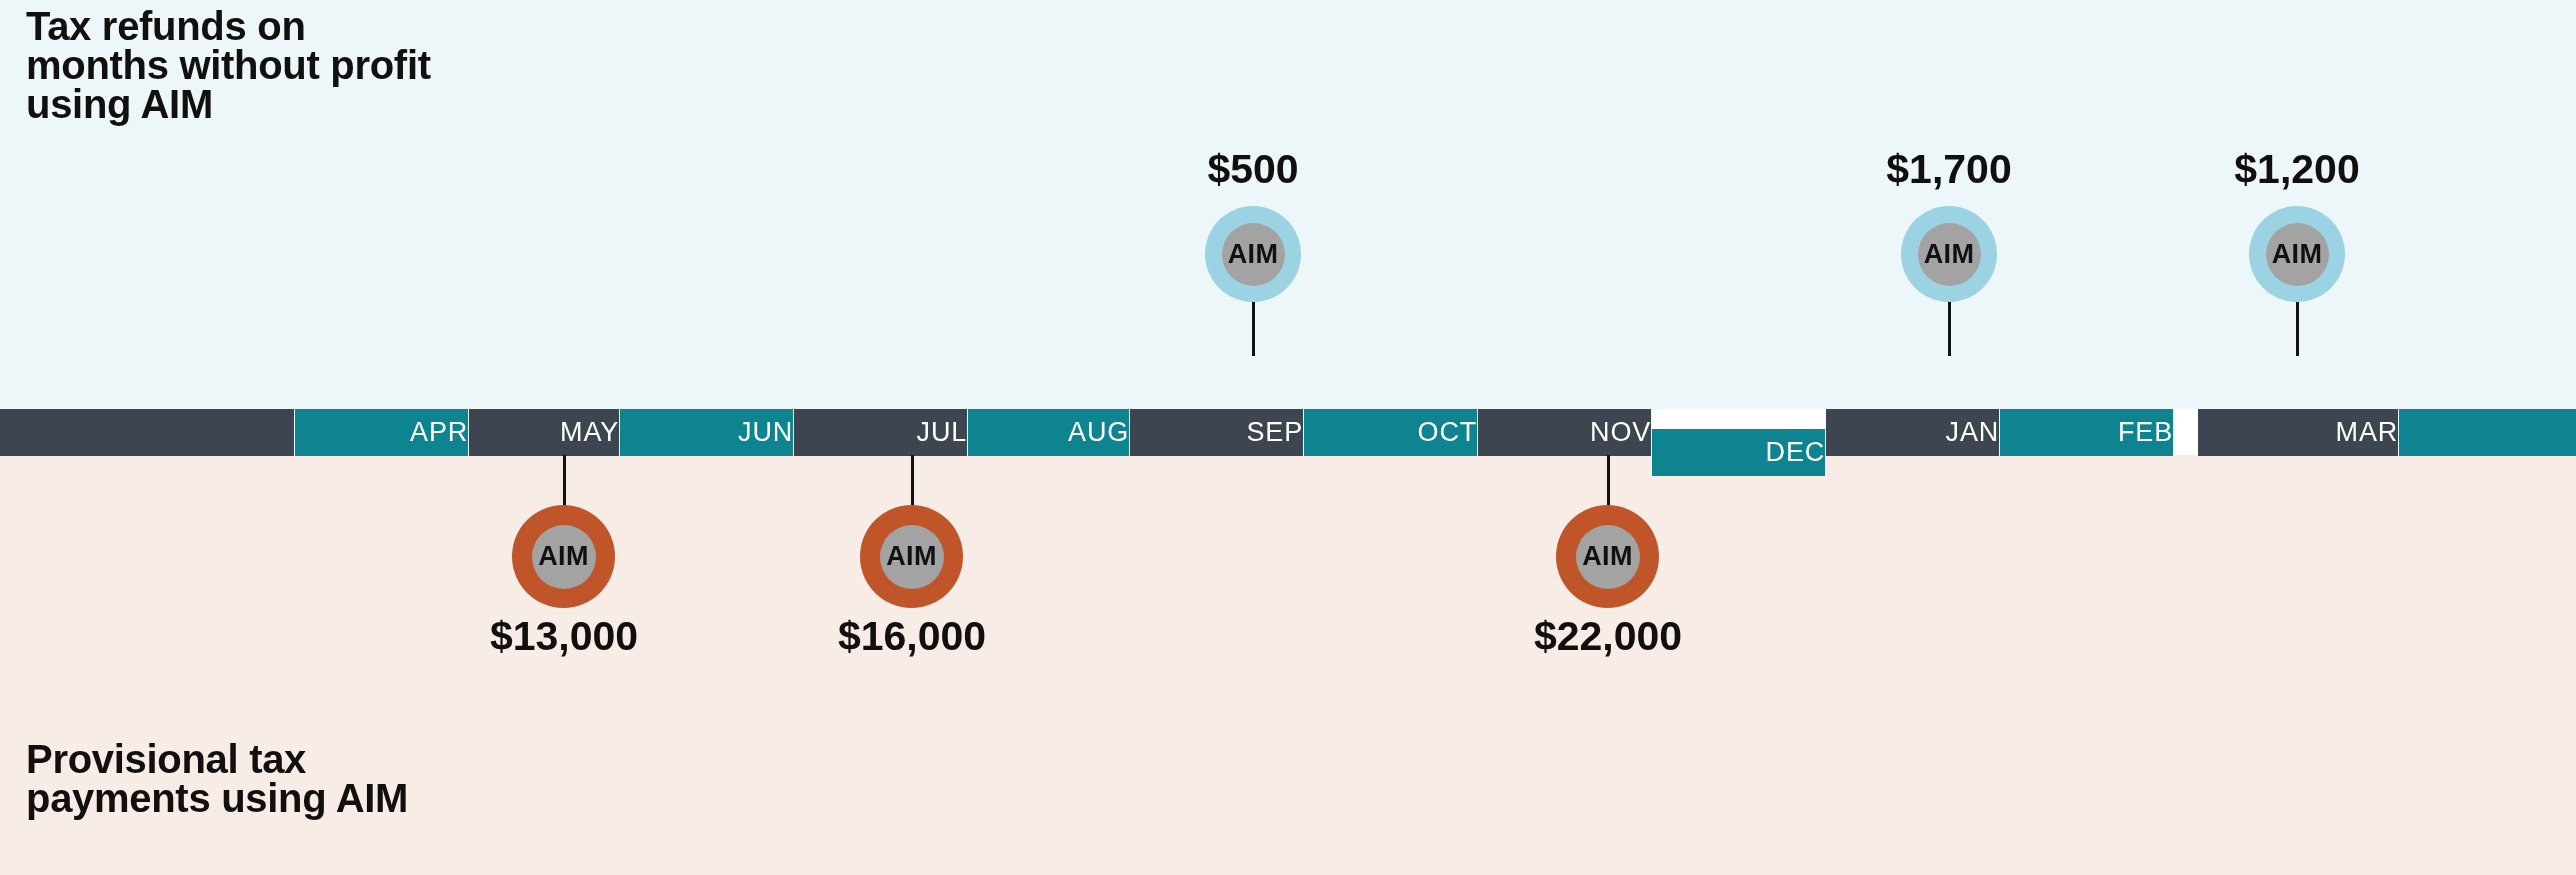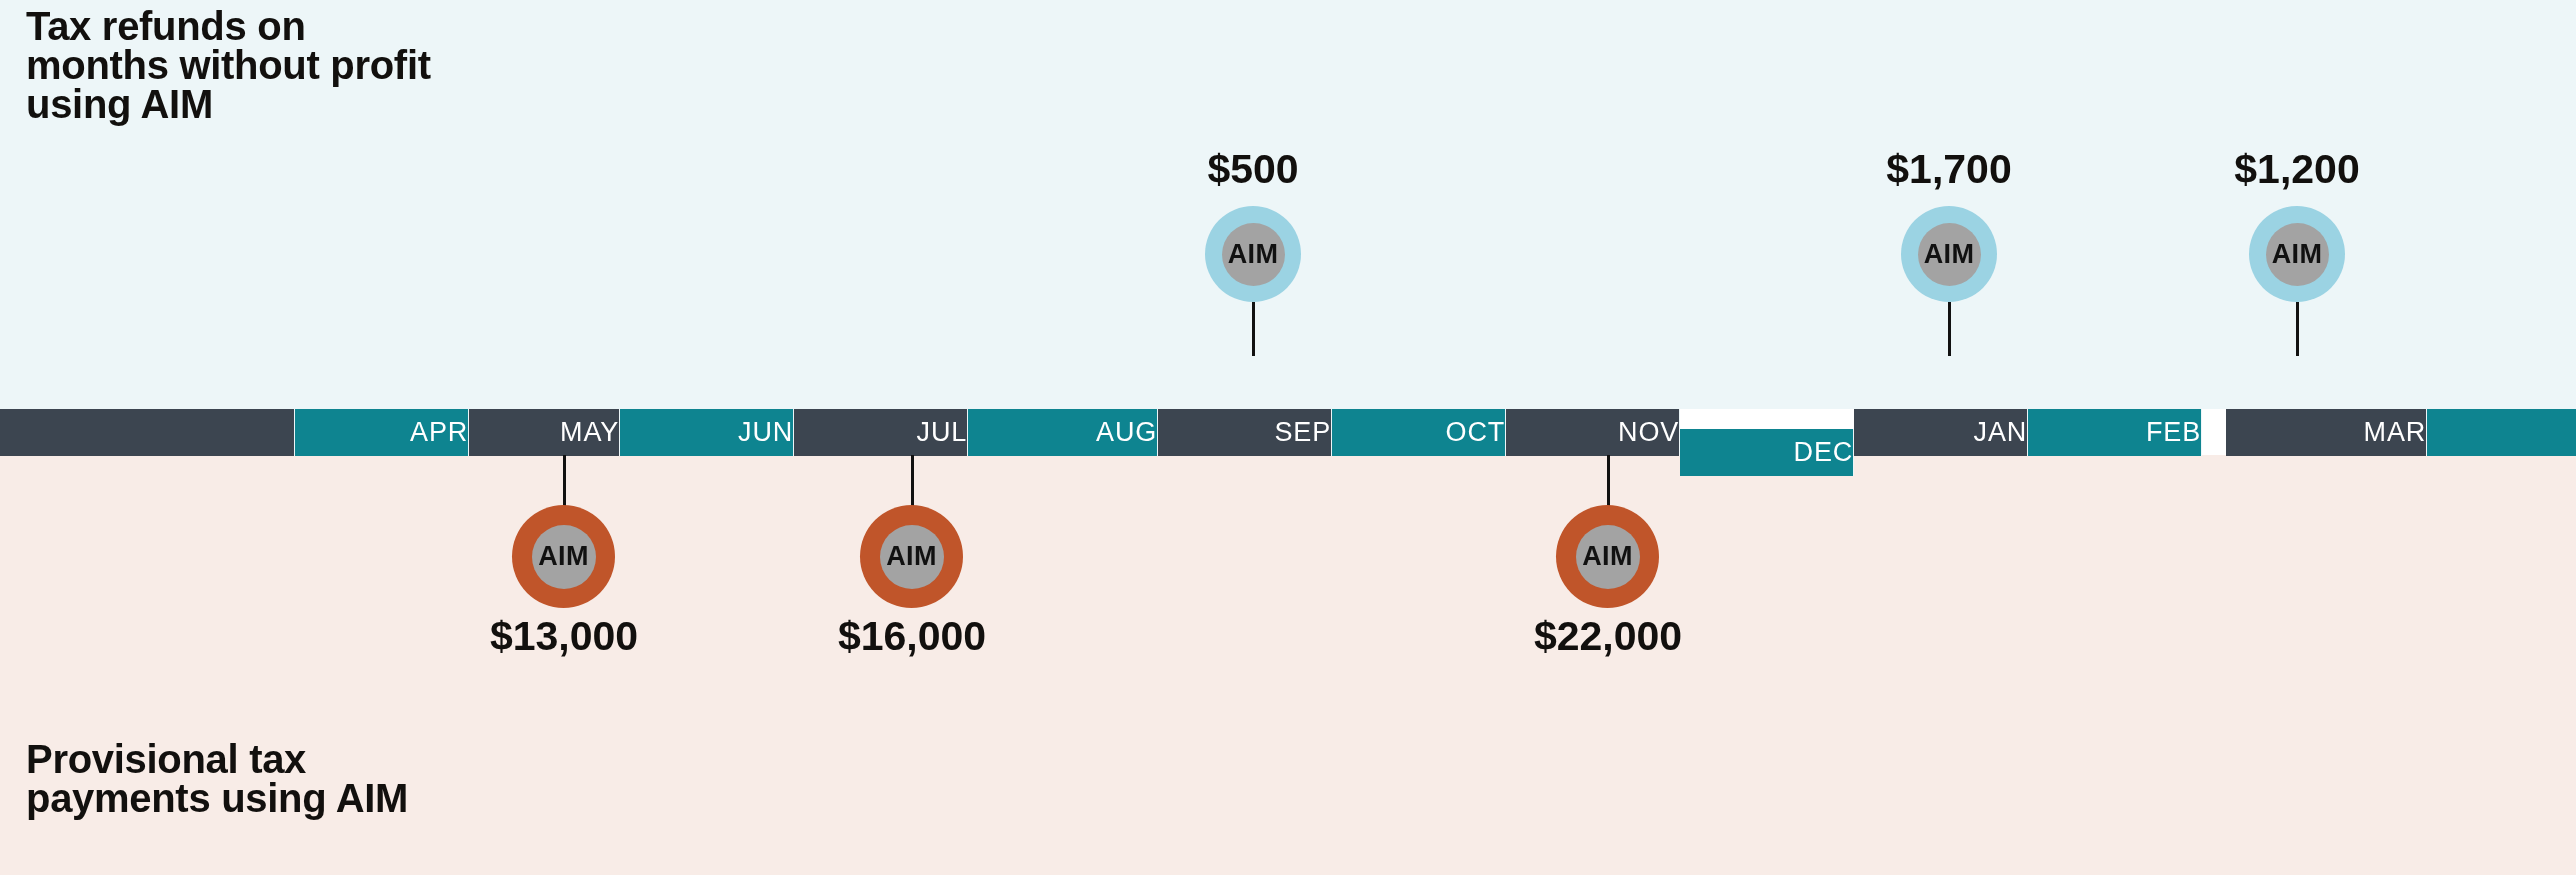--- a/index.html
+++ b/index.html
@@ -196,21 +196,21 @@
       </div>
       <div class="seg seg-dark" style="width: 151px;">
         <span class="seg-label">MAY</span>
       </div>
       <div class="seg seg-teal" style="width: 174px;">
         <span class="seg-label">JUN</span>
       </div>
       <div class="seg seg-dark" style="width: 174px;">
         <span class="seg-label">JUL</span>
       </div>
-      <div class="seg seg-teal" style="width: 190px;">
+      <div class="seg seg-teal" style="width: 162px;">
         <span class="seg-label">AUG</span>
       </div>
       <div class="seg seg-dark" style="width: 174px;">
         <span class="seg-label">SEP</span>
       </div>
       <div class="seg seg-teal" style="width: 174px;">
         <span class="seg-label">OCT</span>
       </div>
       <div class="seg seg-dark" style="width: 174px;">
         <span class="seg-label">NOV</span>

